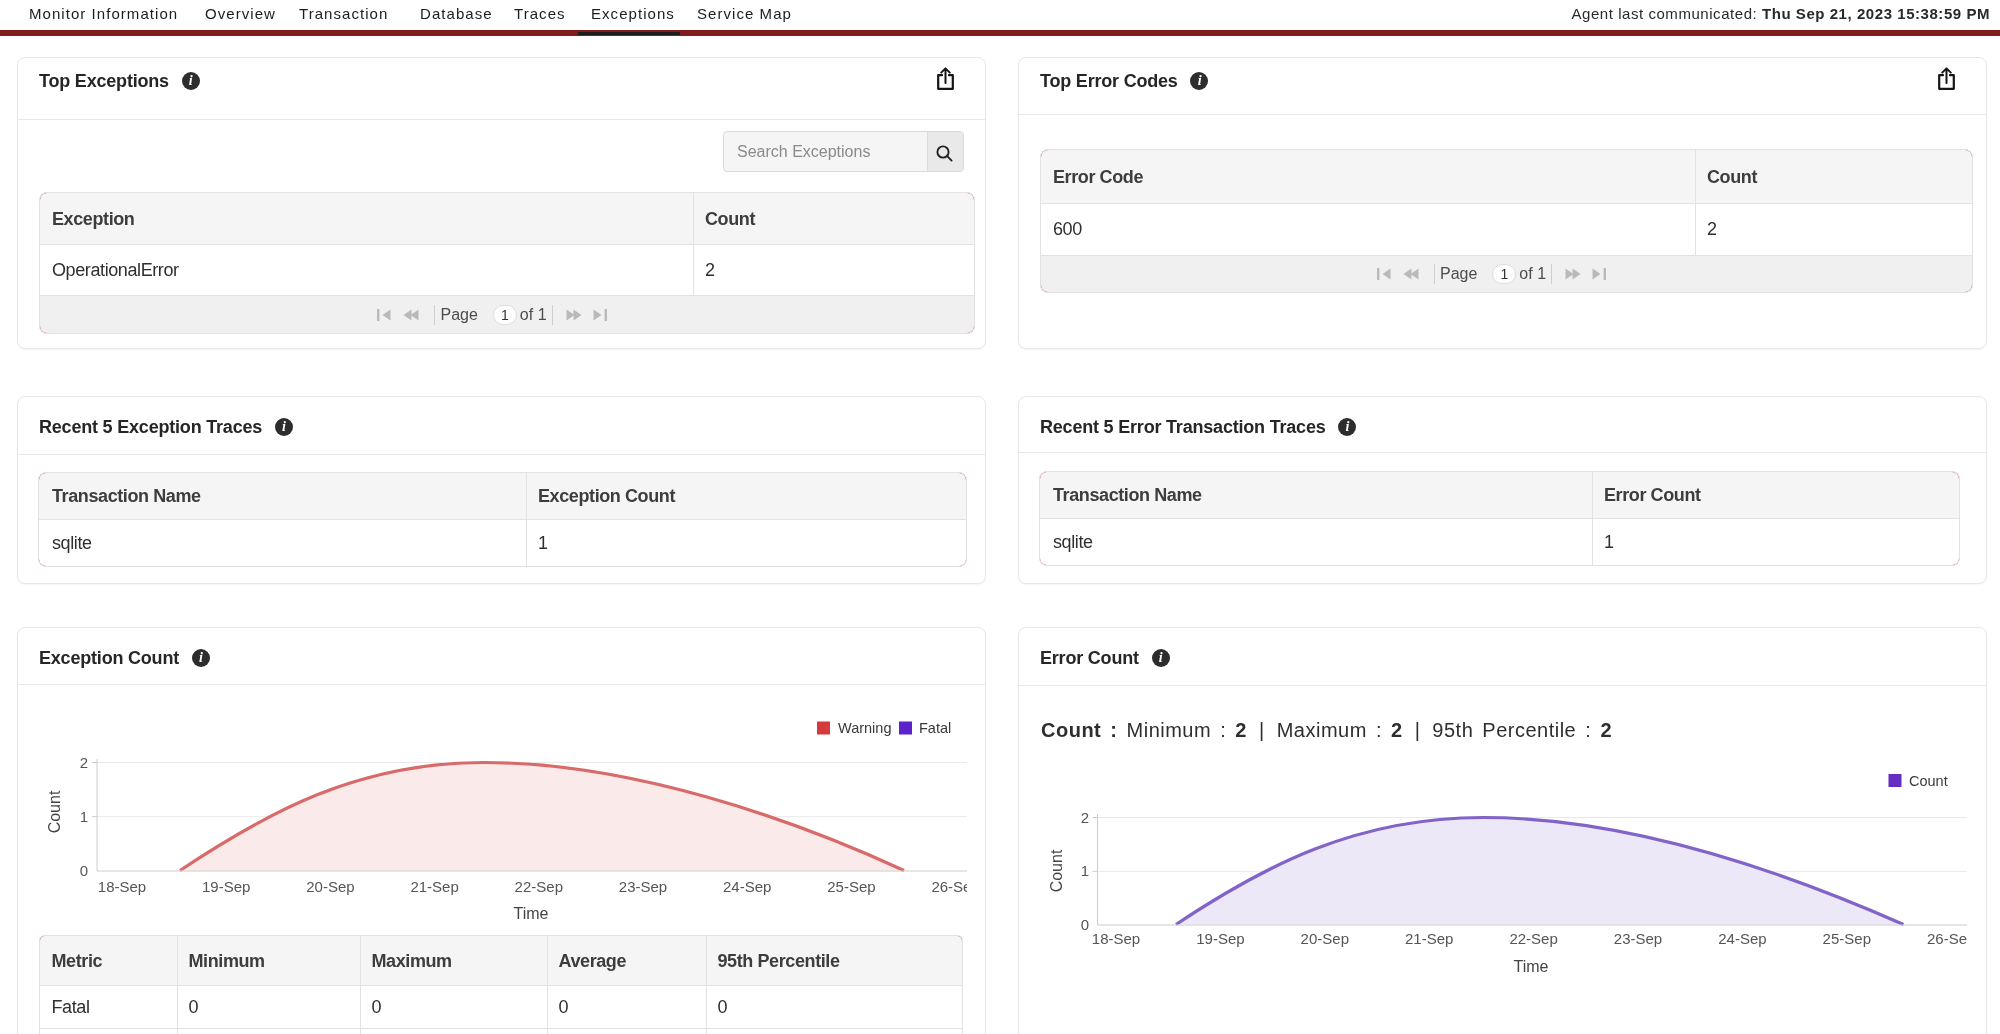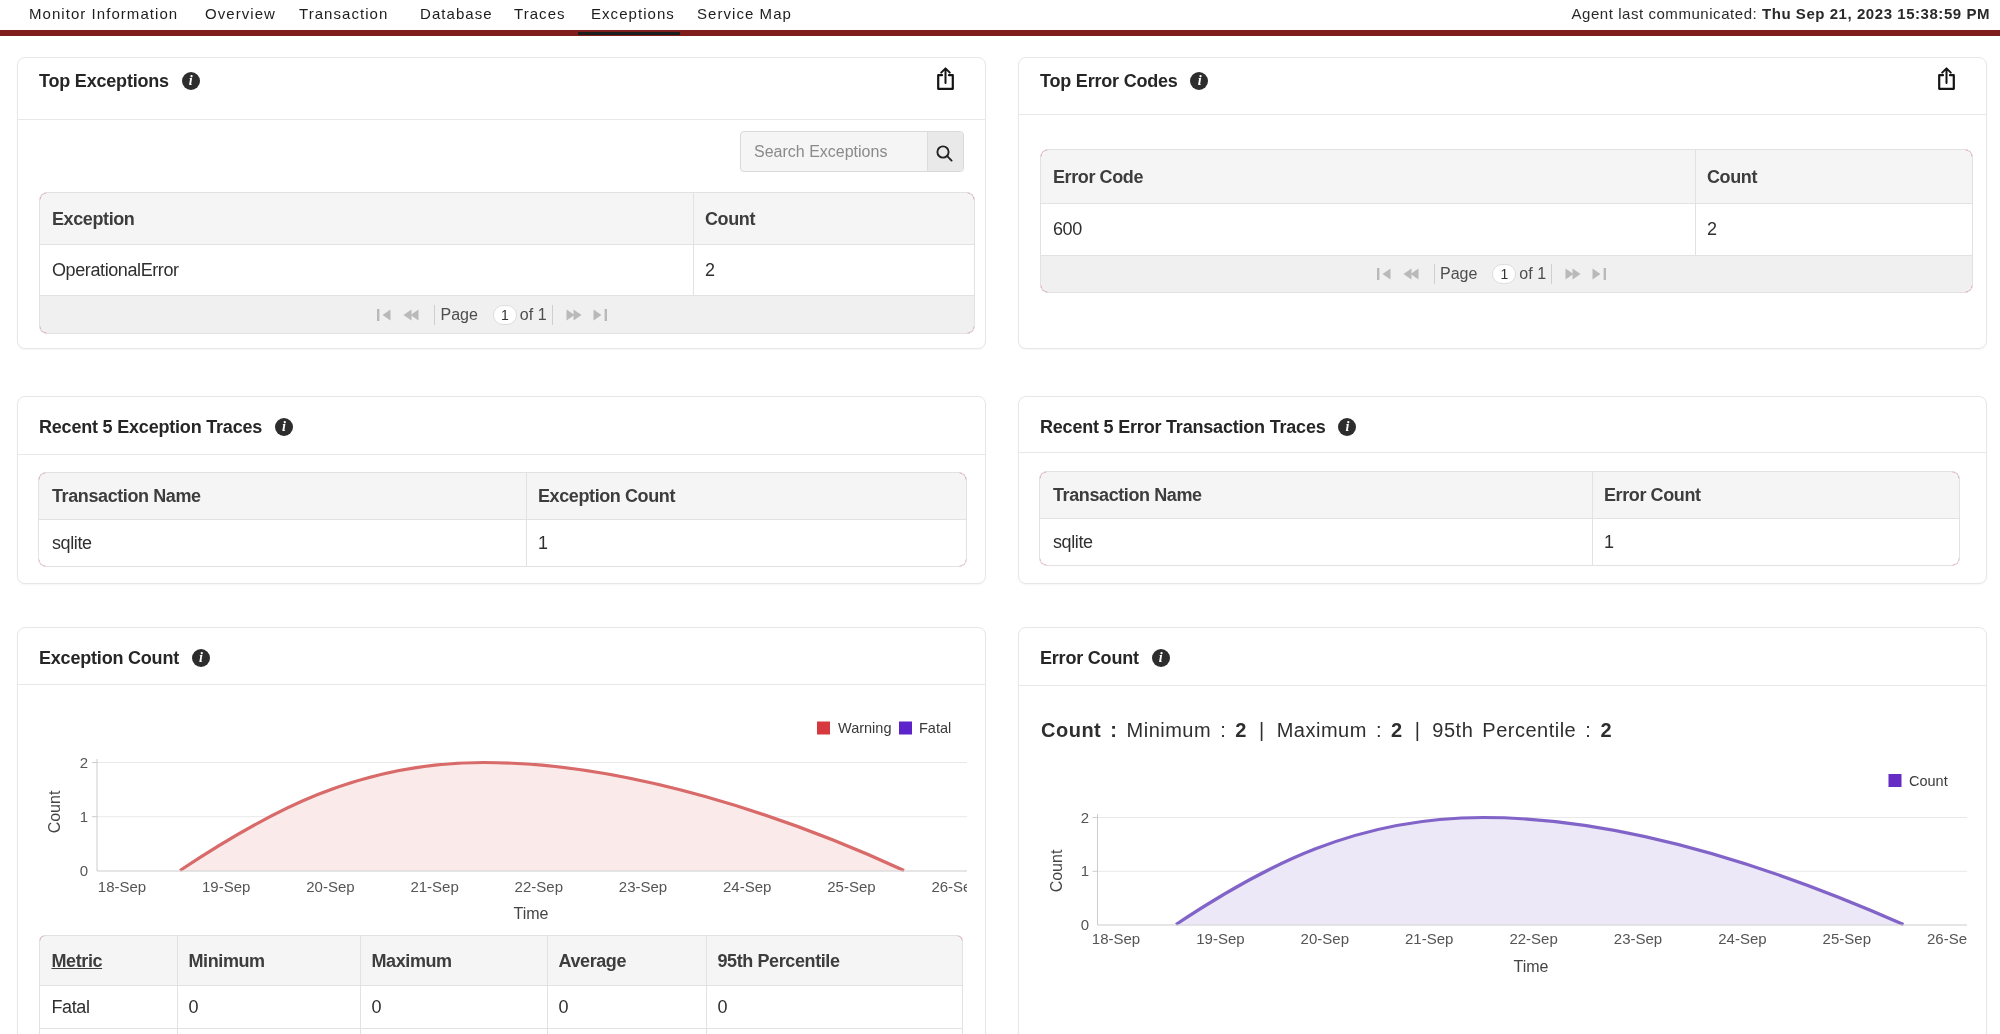--- a/index.html
+++ b/index.html
@@ -59,21 +59,21 @@
 
 <div class="card" style="left:17px; top:57px; width:969px; height:292px;">
   <div class="chead" style="height:62px;"></div>
   <div class="ct" style="top:13px;">Top Exceptions <span class="info">i</span></div>
   <svg class="share" viewBox="0 0 19 24">
     <g fill="none" stroke="#151515" stroke-width="2.2" stroke-linecap="round" stroke-linejoin="round">
       <path d="M6 8.2 H2.2 V21.8 H16.8 V8.2 H13"></path>
       <path d="M9.5 16 V1.8 M5.2 5.6 L9.5 1.4 L13.8 5.6" stroke-width="2"></path>
     </g>
   </svg>
-  <div class="search" style="right:21px; top:73px; width:224px; height:41px;">
+  <div class="search" style="right:21px; top:73px; width:241px; height:41px;">
     <div class="ph">Search Exceptions</div>
     <div class="btn"></div>
     <svg style="position:absolute; right:9px; top:12px;" width="19" height="19" viewBox="0 0 19 19">
       <circle cx="8" cy="8" r="5.6" fill="none" stroke="#222" stroke-width="1.9"></circle>
       <line x1="12.2" y1="12.2" x2="16.6" y2="16.6" stroke="#222" stroke-width="1.9" stroke-linecap="round"></line>
     </svg>
   </div>
   <div class="tbl" style="left:21px; top:134px; width:936px; height:142px;">
     <div class="th" style="height:52px; line-height:52px;">
       <div class="cell" style="left:0;">Exception</div>
@@ -223,21 +223,21 @@
     <text class="xlab" x="416.6" y="263.7" text-anchor="middle">21-Sep</text>
     <text class="xlab" x="520.8" y="263.7" text-anchor="middle">22-Sep</text>
     <text class="xlab" x="625" y="263.7" text-anchor="middle">23-Sep</text>
     <text class="xlab" x="729.2" y="263.7" text-anchor="middle">24-Sep</text>
     <text class="xlab" x="833.4" y="263.7" text-anchor="middle">25-Sep</text>
     <text class="xlab" x="937.6" y="263.7" text-anchor="middle">26-Sep</text>
     <text class="timelab" x="513" y="291" text-anchor="middle">Time</text>
   </svg>
   <div class="tbl" style="left:20.5px; top:307px; width:924px; height:260px; border-radius:6px;">
     <div class="th" style="height:50px; line-height:50px;">
-      <div class="cell" style="left:0;text-decoration:underline;">Metric</div>
+      <div class="cell" style="left:0;">Metric</div>
       <div class="cell" style="left:137px;">Minimum</div>
       <div class="cell" style="left:320px;">Maximum</div>
       <div class="cell" style="left:507px;">Average</div>
       <div class="cell" style="left:666px;">95th Percentile</div>
     </div>
     <div class="tr" style="height:43px; line-height:43px; border-bottom:1px solid #e2e2e2;">
       <div class="cell" style="left:0;">Fatal</div>
       <div class="cell" style="left:137px;">0</div>
       <div class="cell" style="left:320px;">0</div>
       <div class="cell" style="left:507px;">0</div>

